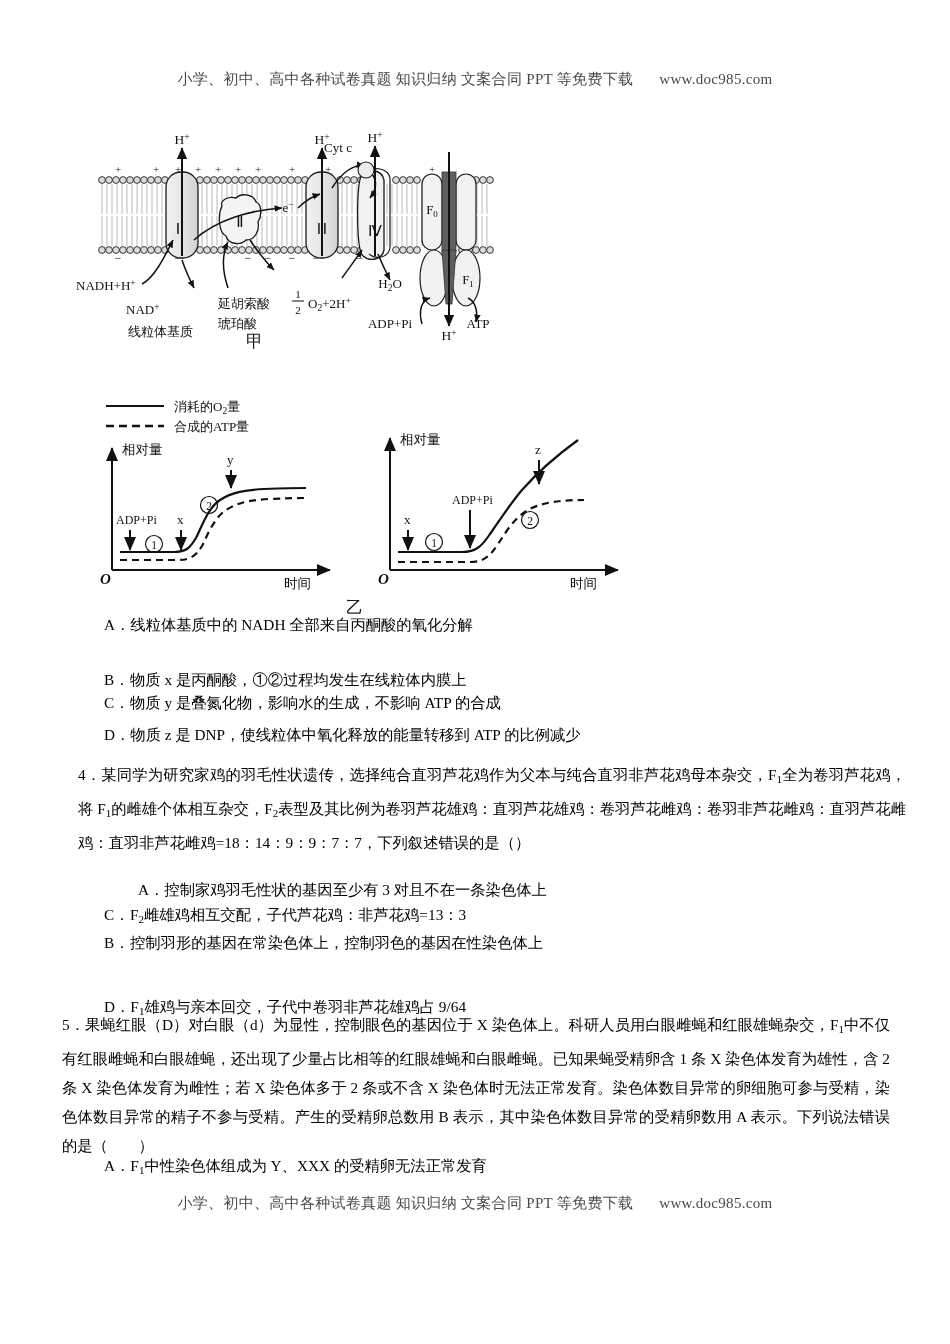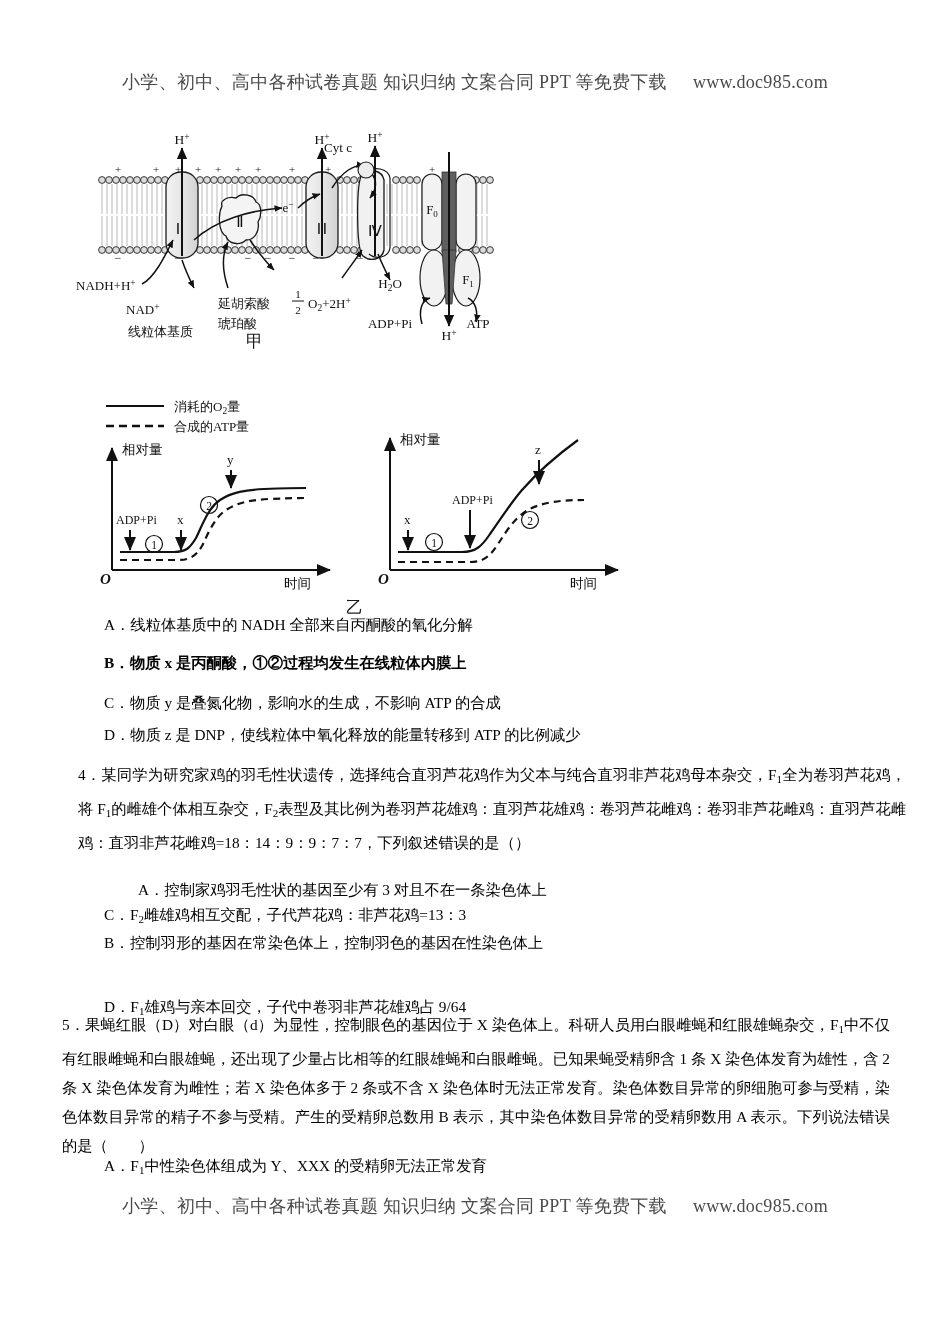--- a/index.html
+++ b/index.html
@@ -21,21 +21,21 @@
     width: 950px;
     height: 1344px;
   }
 
   
   .runhead {
     position: absolute;
     left: 0;
     width: 950px;
     text-align: center;
-    font-size: 18px;
+    font-size: 15px;
     color: #4a4a4a;
     letter-spacing: 0.3px;
     white-space: nowrap;
   }
   .runhead .url {
     margin-left: 26px;
     font-family: "Liberation Serif", serif;
   }
   #page-header { top: 70px; }
   #page-footer { top: 1194px; }
@@ -579,21 +579,21 @@
           <text x="452" y="133" font-family="Liberation Serif, serif" font-size="11.5" text-anchor="middle" fill="#111">2</text>
         </g>
       </g>
     </svg>
   </div>
   <div class="figlabel" id="label-yi">乙</div>
 
   <div class="qtext opt" style="top:610px;">
     <span class="lead">A．</span><span>线粒体基质中的 NADH 全部来自丙酮酸的氧化分解</span>
   </div>
-  <div class="qtext opt" style="top:648px;font-weight:bold;">
+  <div class="qtext opt" style="top:665px;">
     <span class="lead">B．</span><span>物质 x 是丙酮酸，①②过程均发生在线粒体内膜上</span>
   </div>
   <div class="qtext opt" style="top:688px;">
     <span class="lead">C．</span><span>物质 y 是叠氮化物，影响水的生成，不影响 ATP 的合成</span>
   </div>
   <div class="qtext opt" style="top:720px;">
     <span>D．物质 z 是 DNP，使线粒体中氧化释放的能量转移到 ATP 的比例减少</span>
   </div>
 
   <div class="qtext qbody" style="top:760px;margin-left:16px;">

